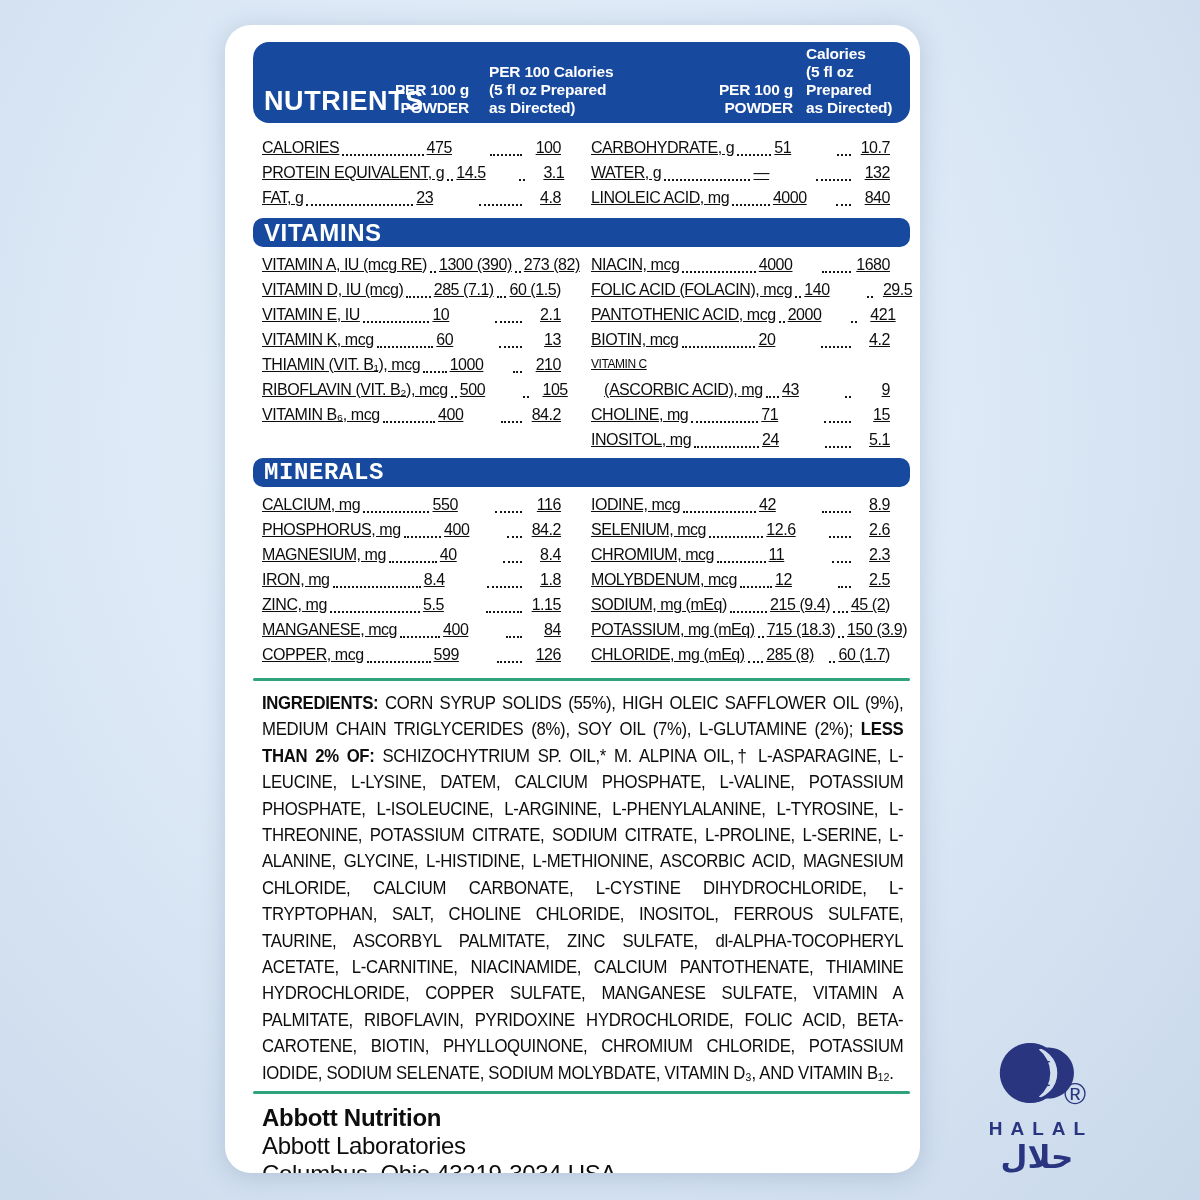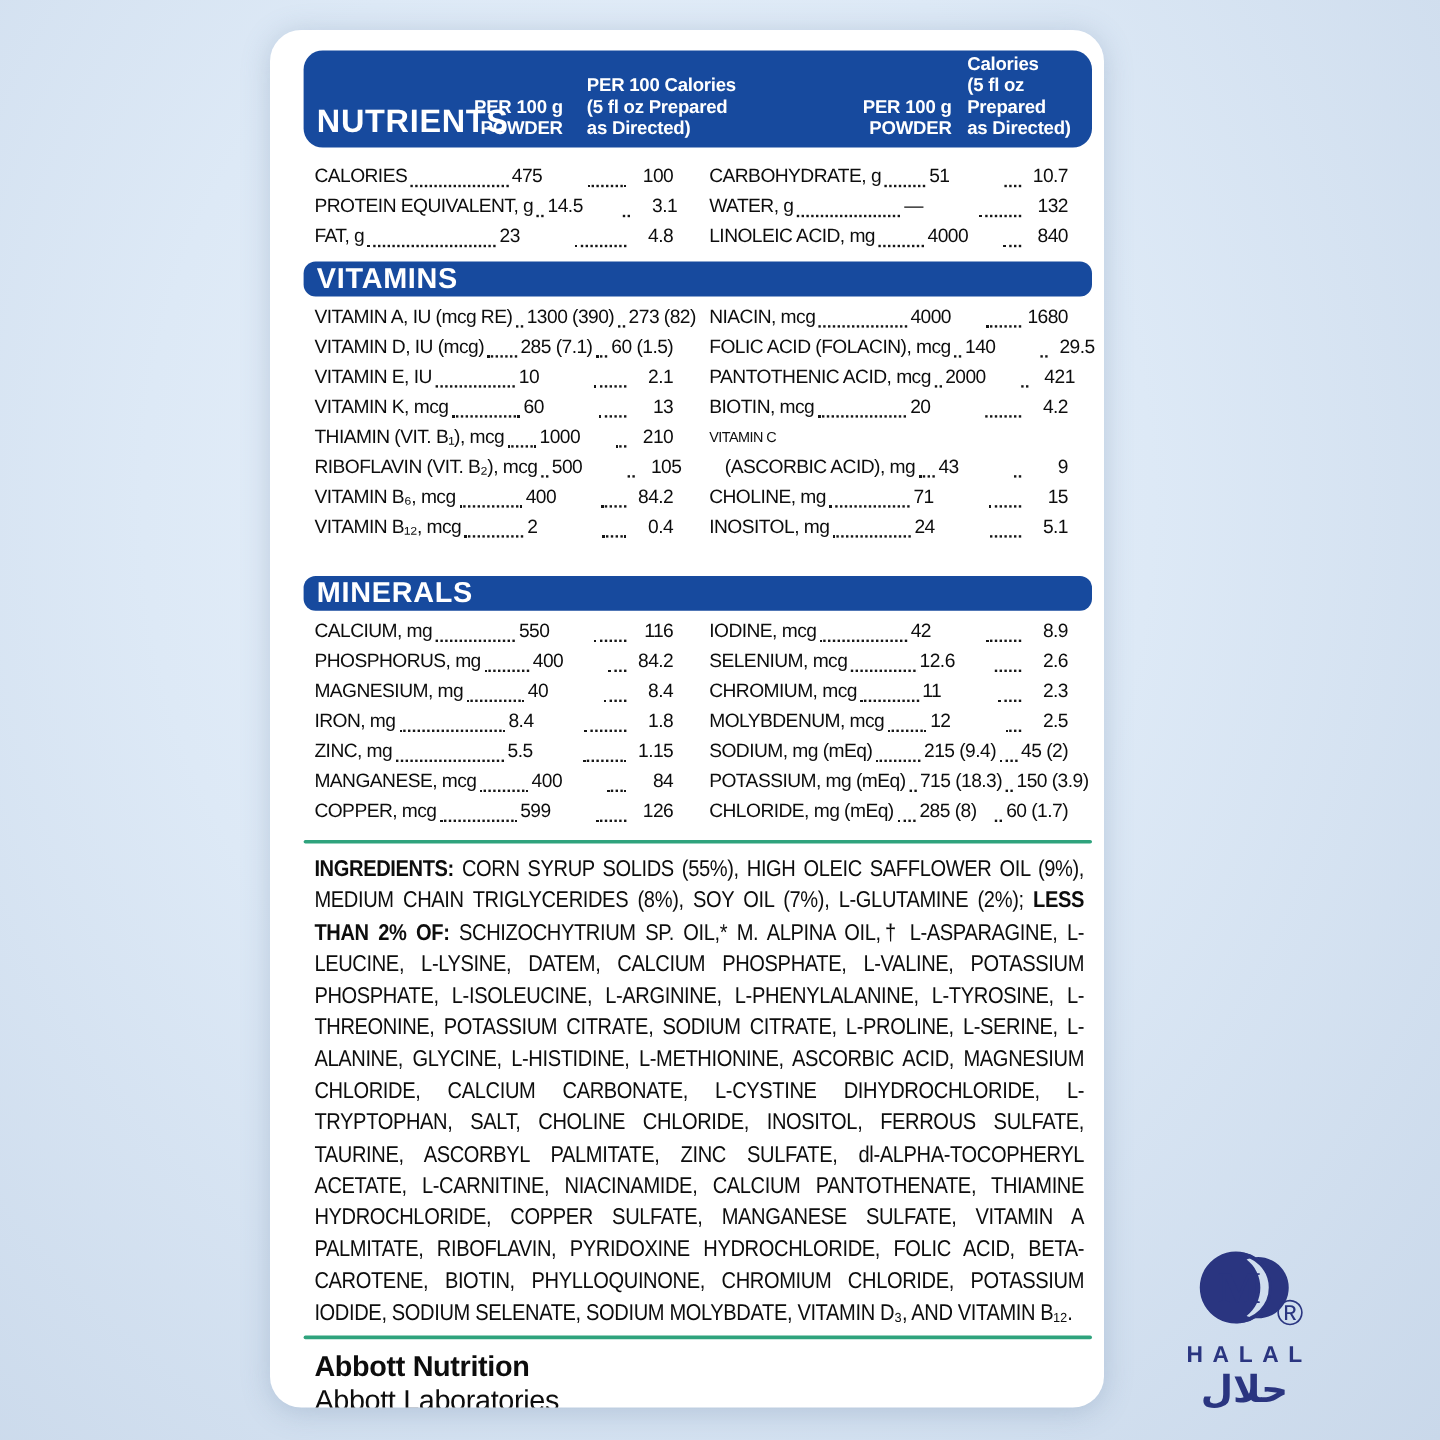--- a/index.html
+++ b/index.html
@@ -17,26 +17,26 @@
   .hdr{position:absolute;bottom:6px;font-size:15.5px;line-height:18px;font-weight:bold;
        white-space:pre-line;letter-spacing:-0.2px;}
   .p1{left:106px;width:110px;text-align:right;}
   .c1{left:236px;width:140px;text-align:left;}
   .p2{left:430px;width:110px;text-align:right;}
   .c2{left:553px;width:110px;text-align:left;}
   .band-sub{height:29px;border-radius:10px;display:flex;align-items:center;padding-left:11px;
             box-sizing:border-box;}
   .band-sub .t{font-size:24px;font-weight:bold;letter-spacing:.6px;}
   .mt-vit{margin-top:8px;}
-  .mt-min{margin-top:28px;}
+  .mt-min{margin-top:6px;font-family:Liberation Mono, monospace;}
   
   .cols{display:flex;justify-content:space-between;margin:0 30px 0 37px;}
   .cols.nut{margin-top:12px;}
   .cols.sec{margin-top:5px;}
-  .col{width:299px;}
+  .col{width:299px;text-decoration:underline;}
   .rowwrap{height:25px;}
   .rowwrap.has-top{height:50px;}
   .lbl-top{height:25px;line-height:25px;font-size:12px;letter-spacing:-0.45px;white-space:nowrap;}
   .row{display:flex;align-items:baseline;height:25px;line-height:25px;font-size:16px;
        letter-spacing:-0.45px;white-space:nowrap;}
   .row.indent{padding-left:13px;}
   .lbl{flex:0 0 auto;}
   .dots{border-bottom:2.2px dotted #161616;margin:0 3px 4px 3px;min-width:6px;align-self:stretch;}
   .dots.d1{flex:2.5 1 auto;}
   .dots.d2{flex:1 1 auto;}
@@ -213,30 +213,20 @@
           <div class="rowwrap">
 
     <div class="row">
       <span class="lbl">VITAMIN B₆, mcg</span>
       <span class="dots d1"></span>
       <span class="v1">400</span>
       <span class="dots d2"></span>
       <span class="v2">84.2</span>
     </div>
   </div>
-          <div class="rowwrap">
-
-    <div class="row">
-      <span class="lbl">VITAMIN B₁₂, mcg</span>
-      <span class="dots d1"></span>
-      <span class="v1">2</span>
-      <span class="dots d2"></span>
-      <span class="v2">0.4</span>
-    </div>
-  </div>
         </div>
       <div class="col">
           <div class="rowwrap">
 
     <div class="row">
       <span class="lbl">NIACIN, mcg</span>
       <span class="dots d1"></span>
       <span class="v1">4000</span>
       <span class="dots d2"></span>
       <span class="v2">1680</span>

